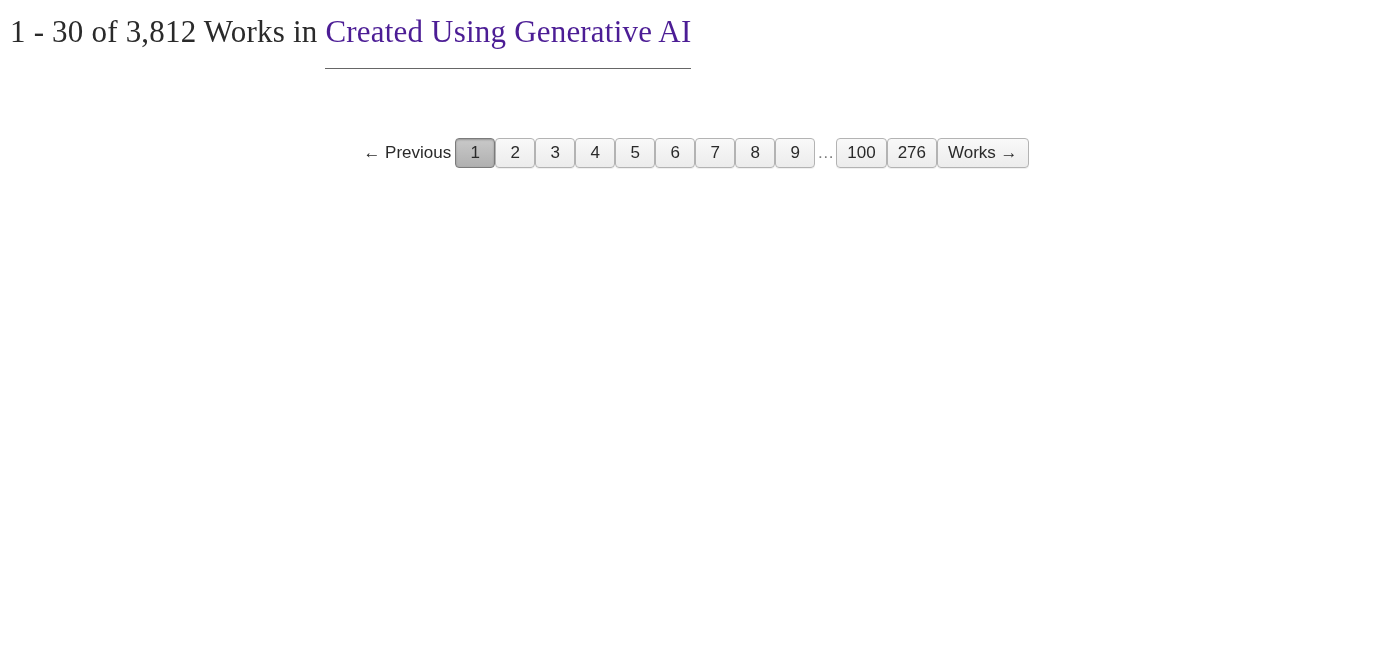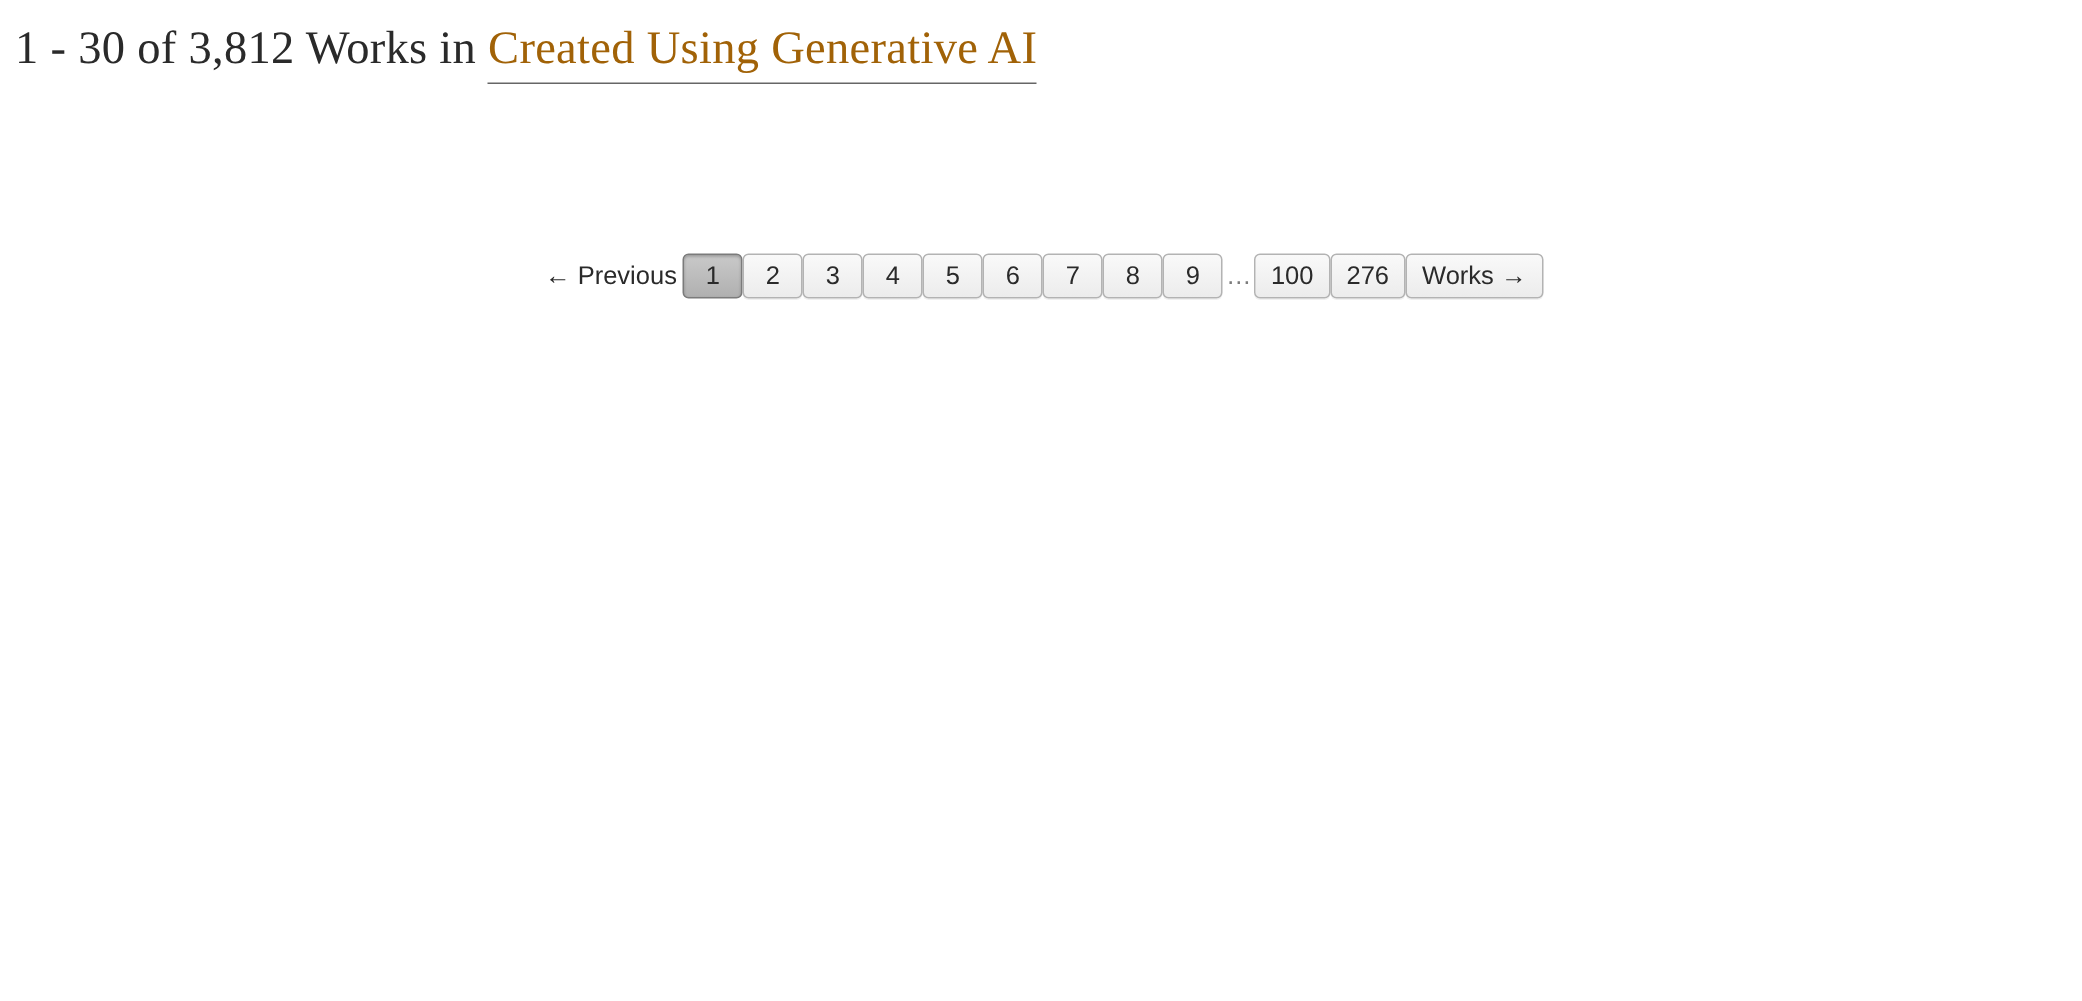--- a/index.html
+++ b/index.html
@@ -11,36 +11,35 @@
       width: 1388px;
       box-sizing: border-box;
     }
     h2.heading {
       font-weight: 400;
       font-size: 31px;
       margin: 6px 0 0 0;
       letter-spacing: 0.2px;
     }
     h2.heading a {
-      color: #a16207;
+      color: #4c1d95;
       text-decoration: none;
       border-bottom: 1px solid #666;
-      padding-bottom: 6px;
+      padding-bottom: 19px;
     }
     .pagination-wrap {
       margin-top: 88px;
       text-align: center;
     }
     .pagination {
       display: inline-flex;
       align-items: center;
       font-family: "Lucida Grande", "Helvetica Neue", Arial, sans-serif;
       font-size: 17px;
       color: #2a2a2a;
-      margin-top: 31px;
     }
     .pagination .plain {
       color: #2a2a2a;
       padding: 0 4px;
     }
     .pagination .gap {
       color: #7c7c7c;
       padding: 0 2px;
     }
     .pagination .pg {

